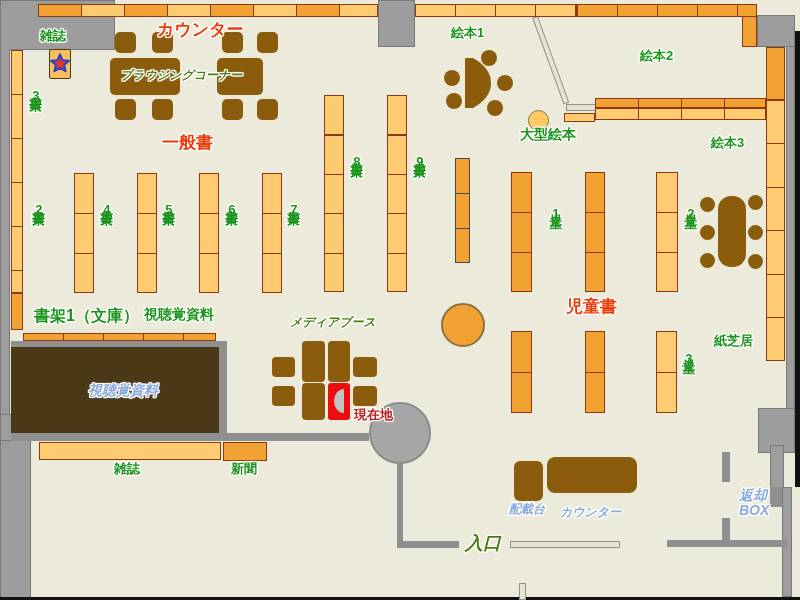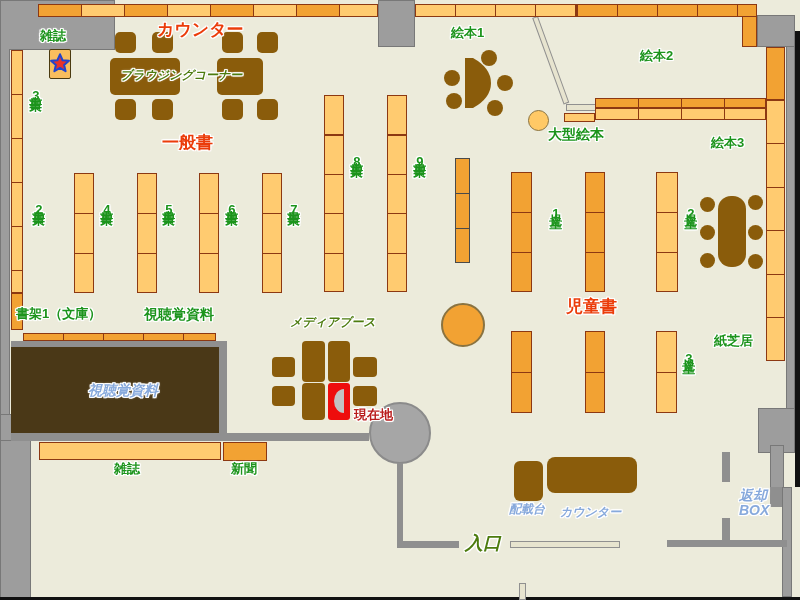--- a/index.html
+++ b/index.html
@@ -149,27 +149,27 @@
   <div class="lbl red" style="left:162px;top:134px;">一般書</div>
 
   <div class="lbl green vert" style="left:31px;top:200px;">書架2</div>
   <div class="lbl green vert" style="left:99px;top:200px;">書架4</div>
   <div class="lbl green vert" style="left:161px;top:200px;">書架5</div>
   <div class="lbl green vert" style="left:224px;top:200px;">書架6</div>
   <div class="lbl green vert" style="left:286px;top:200px;">書架7</div>
   <div class="lbl green vert" style="left:349px;top:152px;">書架8</div>
   <div class="lbl green vert" style="left:412px;top:152px;">書架9</div>
 
-  <div class="lbl green" style="left:16px;top:307px;font-size:13px;">書架1（文庫）</div>
+  <div class="lbl green" style="left:34px;top:307px;font-size:16px;">書架1（文庫）</div>
   <div class="lbl green" style="left:144px;top:307px;font-size:14px;">視聴覚資料</div>
 
   <div class="lbl green" style="left:451px;top:26px;">絵本1</div>
   <div class="lbl green" style="left:640px;top:49px;">絵本2</div>
   <div class="lbl green" style="left:711px;top:136px;">絵本3</div>
-  <div class="lbl green" style="left:548px;top:127px;font-size:14px;">大型絵本</div>
+  <div class="lbl green" style="left:520px;top:127px;font-size:14px;">大型絵本</div>
 
   <div class="lbl green vert" style="left:548px;top:204px;">児童1</div>
   <div class="lbl green vert" style="left:683px;top:204px;">児童2</div>
   <div class="lbl green vert" style="left:681px;top:349px;">児童3</div>
   <div class="lbl red" style="left:566px;top:298px;">児童書</div>
   <div class="lbl green" style="left:714px;top:334px;border-radius:6px;">紙芝居</div>
 
   <div class="lbl blue" style="left:290px;top:316px;font-size:12px;">メディアブース</div>
   <div class="lbl" style="left:354px;top:408px;font-size:13px;color:#b91c1c;">現在地</div>
   <div class="lbl lblue" style="left:88px;top:383px;font-size:14px;">視聴覚資料</div>

